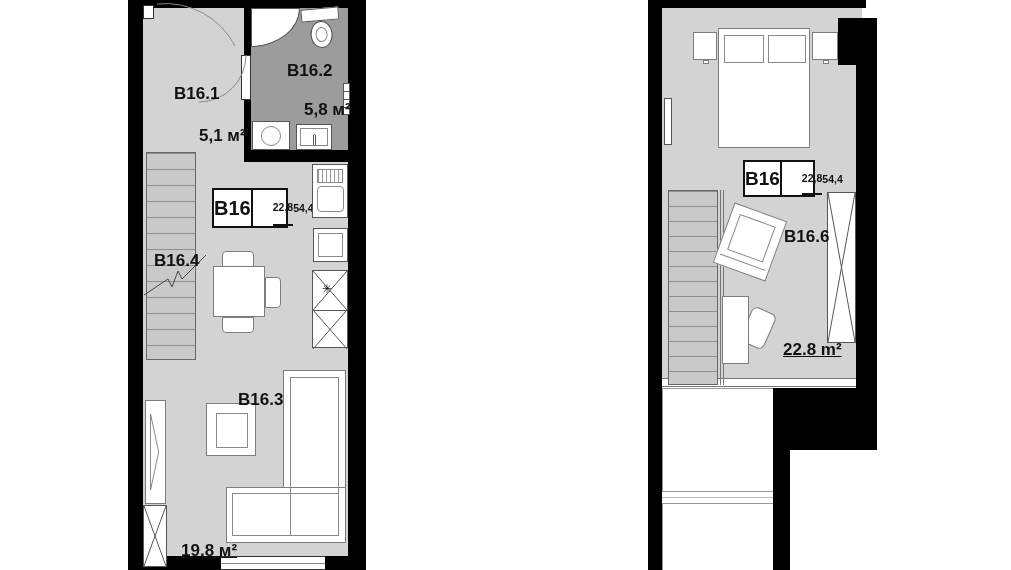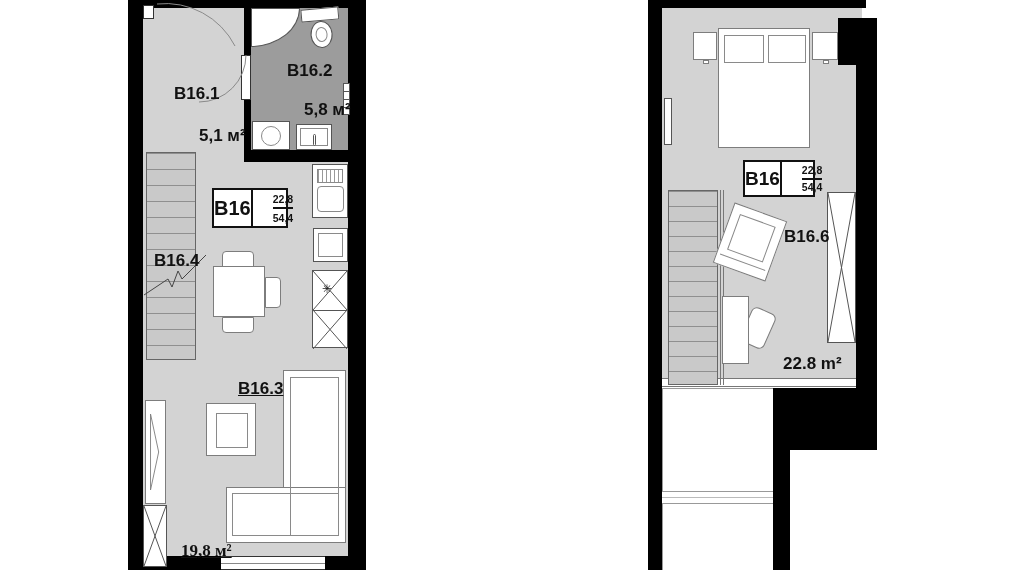--- a/index.html
+++ b/index.html
@@ -6,28 +6,28 @@
   .canvas{position:relative;width:1011px;height:570px;background:#ffffff;overflow:hidden;
           font-family:"Liberation Sans",sans-serif;}
   .abs{position:absolute;}
   .wall{position:absolute;background:#000;}
   .floor{position:absolute;background:#d3d3d3;}
   .floor-dark{position:absolute;background:#9c9c9c;}
   .furn{position:absolute;background:#fff;border:1px solid #7d7d7d;box-sizing:border-box;}
   .furn-dk{position:absolute;background:#fff;border:1px solid #555;box-sizing:border-box;}
   .inner{position:absolute;border:1px solid #8a8a8a;box-sizing:border-box;background:transparent;}
   .lbl{position:absolute;font-weight:700;font-size:17px;color:#111;white-space:nowrap;letter-spacing:0;}
-  .lbl-u{text-decoration:underline;font-family:Liberation Serif, serif;}
+  .lbl-u{text-decoration:underline;}
   .stairs{position:absolute;box-sizing:border-box;border:1px solid #666;
           background:repeating-linear-gradient(to bottom,#8f8f8f 0px,#8f8f8f 1px,#c9c9c9 1px,#c9c9c9 16px);}
   .stairs2{background:repeating-linear-gradient(to bottom,#8f8f8f 0px,#8f8f8f 1px,#c9c9c9 1px,#c9c9c9 15px);}
   .xsvg{position:absolute;left:0;top:0;width:100%;height:100%;}
   .unit-box{position:absolute;display:flex;background:#fff;border:2px solid #111;box-sizing:border-box;}
   .unit-name{flex:1;display:flex;align-items:center;justify-content:center;font-weight:700;color:#111;}
-  .unit-areas{display:flex;flex-direction:column;border-left:2px solid #111;width:31px;padding-left:20px;}
+  .unit-areas{display:flex;flex-direction:row;border-left:2px solid #111;width:31px;padding-left:20px;}
   .unit-areas .cell{flex:1;display:flex;align-items:center;justify-content:center;font-weight:700;font-size:10.5px;color:#111;}
   .unit-areas .cell:first-child{border-bottom:2px solid #111;}
   svg{position:absolute;overflow:visible;}
 </style>
 </head>
 <body>
 
 <div class="canvas">
 
   <div class="abs" style="left:128px;top:0;width:238px;height:570px;">
@@ -132,21 +132,21 @@
     </div>
     <div class="furn" style="left:155px;top:370px;width:63px;height:173px;"></div>
     <div class="furn" style="left:98px;top:487px;width:120px;height:56px;"></div>
     <div class="inner" style="left:162px;top:377px;width:49px;height:159px;"></div>
     <div class="inner" style="left:104px;top:493px;width:107px;height:43px;"></div>
 
     <div class="lbl" style="left:46px;top:84px;text-align:right;">B16.1</div>
     <div class="lbl" style="left:71px;top:126px;">5,1 м²</div>
     <div class="lbl" style="left:159px;top:61px;">B16.2</div>
     <div class="lbl" style="left:176px;top:100px;">5,8 м²</div>
-    <div class="lbl" style="left:110px;top:379px;text-decoration:underline;">B16.3</div>
+    <div class="lbl" style="left:110px;top:390px;">B16.3</div>
     <div class="lbl lbl-u" style="left:53px;top:541px;">19,8 м²</div>
   </div>
 
   <div class="abs" style="left:648px;top:0;width:229px;height:570px;">
 
     <div class="floor" style="left:14px;top:8px;width:200px;height:10px;"></div>
     <div class="floor" style="left:14px;top:18px;width:194px;height:360px;"></div>
 
     <div class="wall" style="left:0;top:0;width:218px;height:8px;"></div>
     <div class="wall" style="left:0;top:0;width:14px;height:570px;"></div>
@@ -193,16 +193,16 @@
     <div class="furn" style="left:74px;top:296px;width:27px;height:68px;"></div>
 
     <div class="furn" style="left:179px;top:192px;width:29px;height:151px;border-color:#555;">
       <svg class="xsvg" viewBox="0 0 100 100" preserveAspectRatio="none">
         <line x1="0" y1="0" x2="100" y2="100" stroke="#555" vector-effect="non-scaling-stroke"></line>
         <line x1="100" y1="0" x2="0" y2="100" stroke="#555" vector-effect="non-scaling-stroke"></line>
       </svg>
     </div>
 
     <div class="lbl" style="left:136px;top:227px;">B16.6</div>
-    <div class="lbl" style="left:135px;top:354px;">22.8 m²</div>
+    <div class="lbl" style="left:135px;top:340px;text-decoration:underline;">22.8 m²</div>
   </div>
 
 </div>
 
 </body></html>

